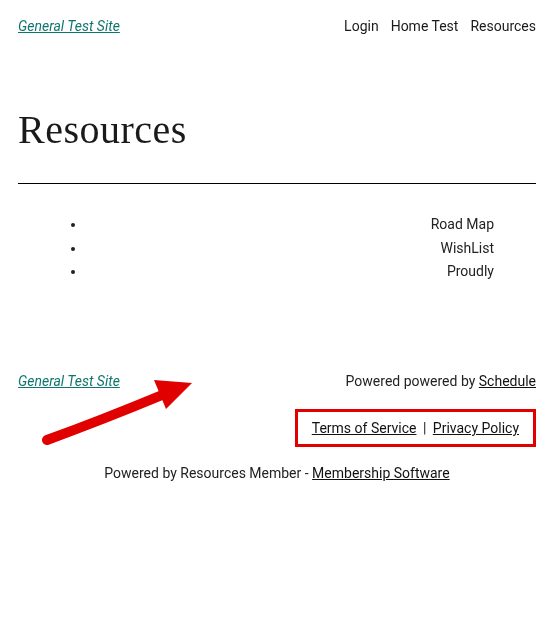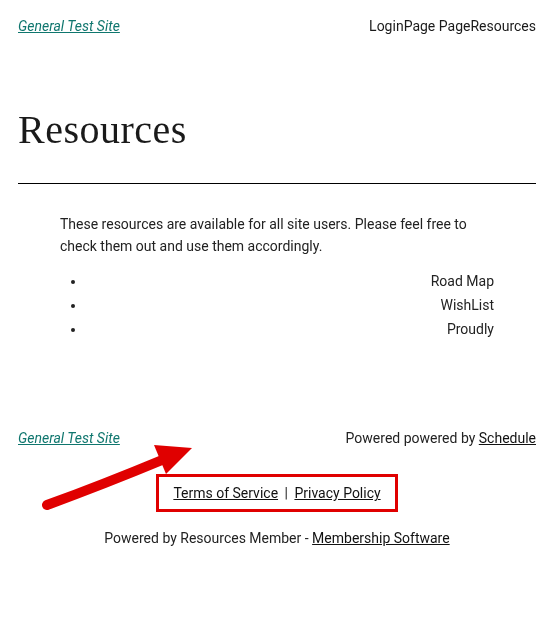--- a/index.html
+++ b/index.html
@@ -20,20 +20,21 @@
     justify-content: space-between;
     align-items: flex-start;
     font-size: 14px;
   }
   .site-title {
     font-style: italic;
     color: #0f766e;
   }
   .nav {
     display: flex;
+    gap: 12px;
     justify-content: center;
   }
   .nav-item {
     color: #1a1a1a;
     text-decoration: none;
     font-size: 14px;
   }
   h1.page-title {
     font-family: "Times New Roman", Times, serif;
     font-weight: 300;
@@ -76,22 +77,22 @@
   }
   .footer-top .powered {
     color: #222;
   }
   .footer-top .powered a {
     color: #111;
     text-decoration: underline;
   }
 
   .footer-links-row {
-    text-align: center;
-    margin-top: 28px;
+    text-align: right;
+    margin-top: 20px;
     position: relative;
   }
   .links-box {
     display: inline-block;
     border: 3px solid #e00000;
     padding: 8px 14px;
     font-size: 14px;
   }
   .links-box a {
     color: #111;
@@ -124,31 +125,30 @@
 </style>
 </head>
 <body>
 
 <div class="wrap">
 
   <div class="header">
     <a href="#" class="site-title">General Test Site</a>
     <nav class="nav">
       <a href="#" class="nav-item">Login</a>
-      <a href="#" class="nav-item">Page Page</a>
+      <a href="#" class="nav-item">Home Test</a>
       <a href="#" class="nav-item">Resources</a>
     </nav>
   </div>
 
   <h1 class="page-title">Resources</h1>
 
   <hr class="divider">
 
   <div class="content">
-    <p>These resources are available for all site users. Please feel free to check them out and use them accordingly.</p>
     <ul>
       <li>Road Map</li>
       <li>WishList</li>
       <li>Proudly</li>
     </ul>
   </div>
 
   <div class="footer-top">
     <a href="#" class="site-title">General Test Site</a>
     <span class="powered">

